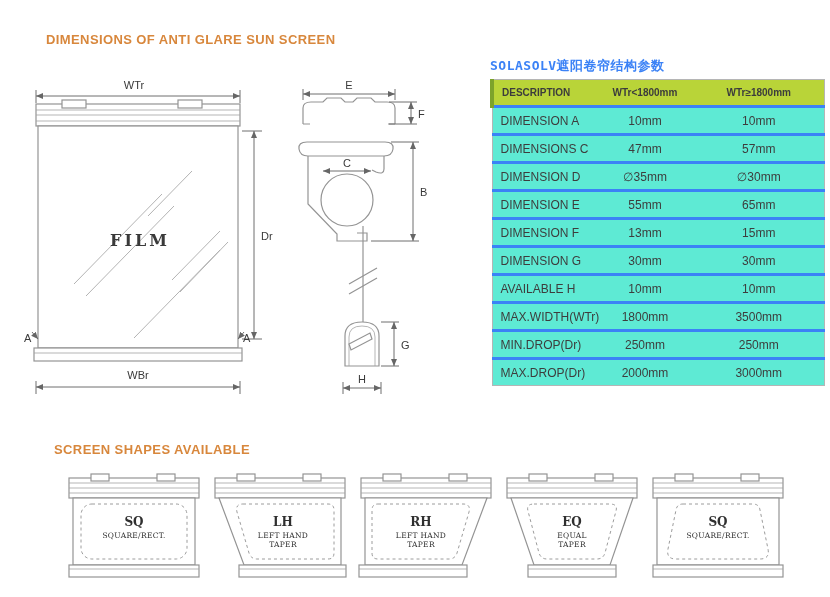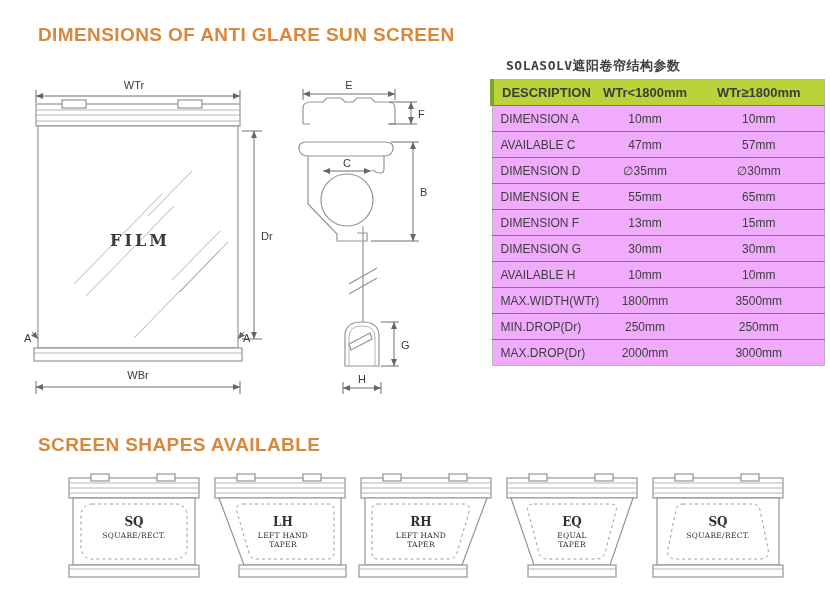--- a/index.html
+++ b/index.html
@@ -1,57 +1,57 @@
 <!DOCTYPE html>
 <html><head>
 <meta charset="utf-8">
 <style>
   html,body{margin:0;padding:0;}
   body{
     width:830px;height:597px;position:relative;background:#ffffff;
     font-family:"Liberation Sans",sans-serif;overflow:hidden;
   }
   .heading{
-    position:absolute;margin:0;font-size:19px;font-weight:bold;
+    position:absolute;margin:8px;font-size:13px;font-weight:bold;
     color:#d8873c;letter-spacing:.4px;font-family:"Liberation Sans",sans-serif;
   }
   #main-title{left:38px;top:24px;}
-  #shapes-title{left:38px;top:434px;}
+  #shapes-title{left:46px;top:434px;}
 
   
   .dgm{position:absolute;}
   #front-view{left:22px;top:76px;}
   #profile-view{left:283px;top:76px;}
   .draw{stroke:#949494;stroke-width:1.2;fill:none;}
   .drawf{stroke:#949494;stroke-width:1.2;fill:#ffffff;}
   .thin{stroke:#a2a2a2;stroke-width:.8;fill:none;}
   .diag{stroke:#b3b3b3;stroke-width:1;fill:none;}
   .dim{stroke:#6f6f6f;stroke-width:1;fill:none;}
   .dimtxt{font:11px "Liberation Sans",sans-serif;fill:#3a3a3a;}
   .filmtxt{font:bold 16px "DejaVu Serif",serif;fill:#3a3a3a;letter-spacing:3px;}
   .dash{stroke:#9c9c9c;stroke-width:1;fill:none;stroke-dasharray:3 3;}
 
   
   #table-block{position:absolute;left:490px;top:57px;width:332px;}
   #table-title{
     font-family:"DejaVu Sans Mono","DejaVu Sans",monospace;
-    font-weight:bold;font-size:13px;color:#404040;letter-spacing:.5px;margin:0 0 4px 16px;
+    font-weight:bold;font-size:13px;color:#3b82f6;letter-spacing:.5px;margin:0 0 4px 0;
   }
   table.dims{
     border-collapse:collapse;width:332px;table-layout:fixed;
     border:1px solid #b5b5b5;color:#3d3d3d;
   }
   table.dims th{
-    background:#b9d438;height:25px;font-size:13px;font-weight:bold;
+    background:#b9d438;height:25px;font-size:10px;font-weight:bold;
     text-align:center;padding:0 2px;color:#3c3c3c;
   }
   table.dims th.c0{text-align:left;padding-left:8px;border-left:4px solid #7ca32b;}
   table.dims td{
-    border-top:1px solid #3b82f6;height:25px;font-size:12px;text-align:center;padding:0 2px;
-    background:#f0abfc;
+    border-top:3px solid #3b82f6;height:25px;font-size:12px;text-align:center;padding:0 2px;
+    background:#5eead4;
   }
   table.dims td.c0{text-align:left;padding-left:8px;}
   col.w0{width:104px;} col.w1{width:98px;} col.w2{width:130px;}
 
   
   #shapes-row{
     position:absolute;left:30px;top:468px;width:792px;
     display:flex;justify-content:center;
   }
   .shape-code{font:bold 12px "DejaVu Serif",serif;fill:#2f2f2f;}
@@ -177,21 +177,21 @@
           <th>WTr≥1800mm</th>
         </tr>
       </thead>
       <tbody>
         <tr>
             <td class="c0">DIMENSION A</td>
             <td>10mm</td>
             <td>10mm</td>
           </tr>
         <tr>
-            <td class="c0">AVAILABLE C</td>
+            <td class="c0">DIMENSIONS C</td>
             <td>47mm</td>
             <td>57mm</td>
           </tr>
         <tr>
             <td class="c0">DIMENSION D</td>
             <td>∅35mm</td>
             <td>∅30mm</td>
           </tr>
         <tr>
             <td class="c0">DIMENSION E</td>

